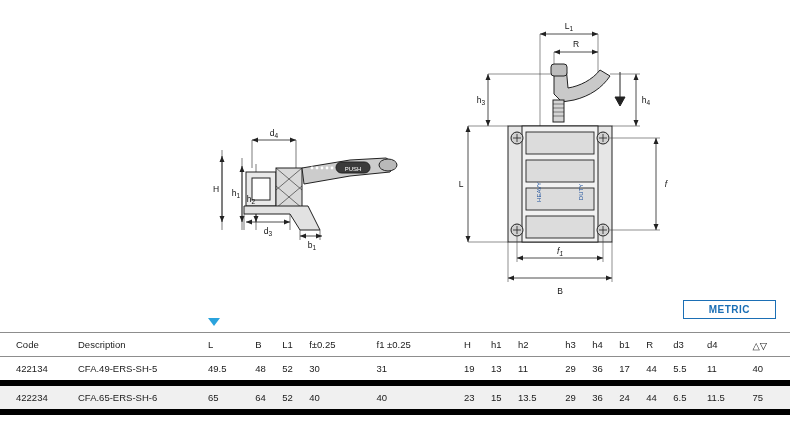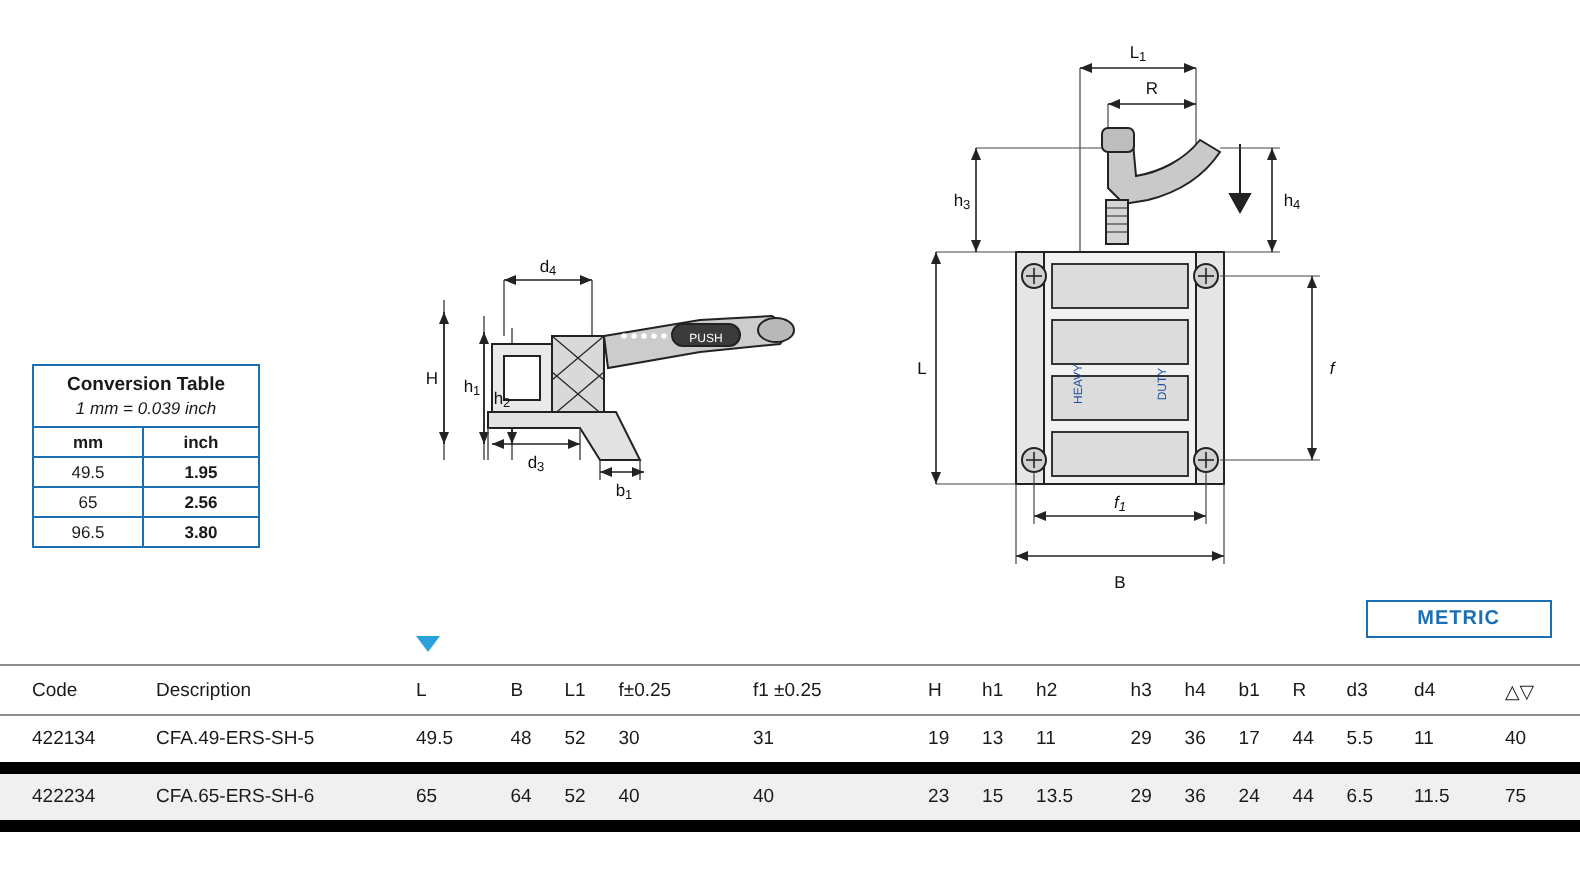--- a/index.html
+++ b/index.html
@@ -93,44 +93,20 @@
   .dtable .c-desc{width:130px;}
   .dtable .num{text-align:left;}
   th.c-code{padding-left:16px;margin-top:35px;}
   .weight-ico{display:inline-block;position:relative;top:1px;}
 </style>
 </head>
 <body>
 
 <div class="stage">
 
-  <div class="conv">
-    <div class="ct-title">Conversion Table</div>
-    <div class="ct-sub">1 mm = 0.039 inch</div>
-    <table>
-      <tbody>
-          <tr>
-        <th>mm</th>
-        <th class="colsep">inch</th>
-      </tr>
-      <tr>
-        <td class="v">49.5</td>
-        <td class="i colsep">1.95</td>
-      </tr>
-      <tr>
-        <td class="v">65</td>
-        <td class="i colsep">2.56</td>
-      </tr>
-      <tr>
-        <td class="v">96.5</td>
-        <td class="i colsep">3.80</td>
-      </tr>
-    </tbody>
-      </table>
-  </div>
 
   <div class="dwg" style="left:200px;top:110px;">
     <svg width="240" height="140" viewBox="0 0 240 140">
       <g stroke="#222" fill="none" stroke-width="1">
 
         <line x1="22" y1="40" x2="22" y2="120" stroke="#444" stroke-width=".7"></line>
         <line x1="42" y1="48" x2="42" y2="120" stroke="#444" stroke-width=".7"></line>
         <line x1="56" y1="54" x2="56" y2="120" stroke="#444" stroke-width=".7"></line>
 
         <line x1="22" y1="46" x2="22" y2="112" stroke="#222" stroke-width=".8"></line>

